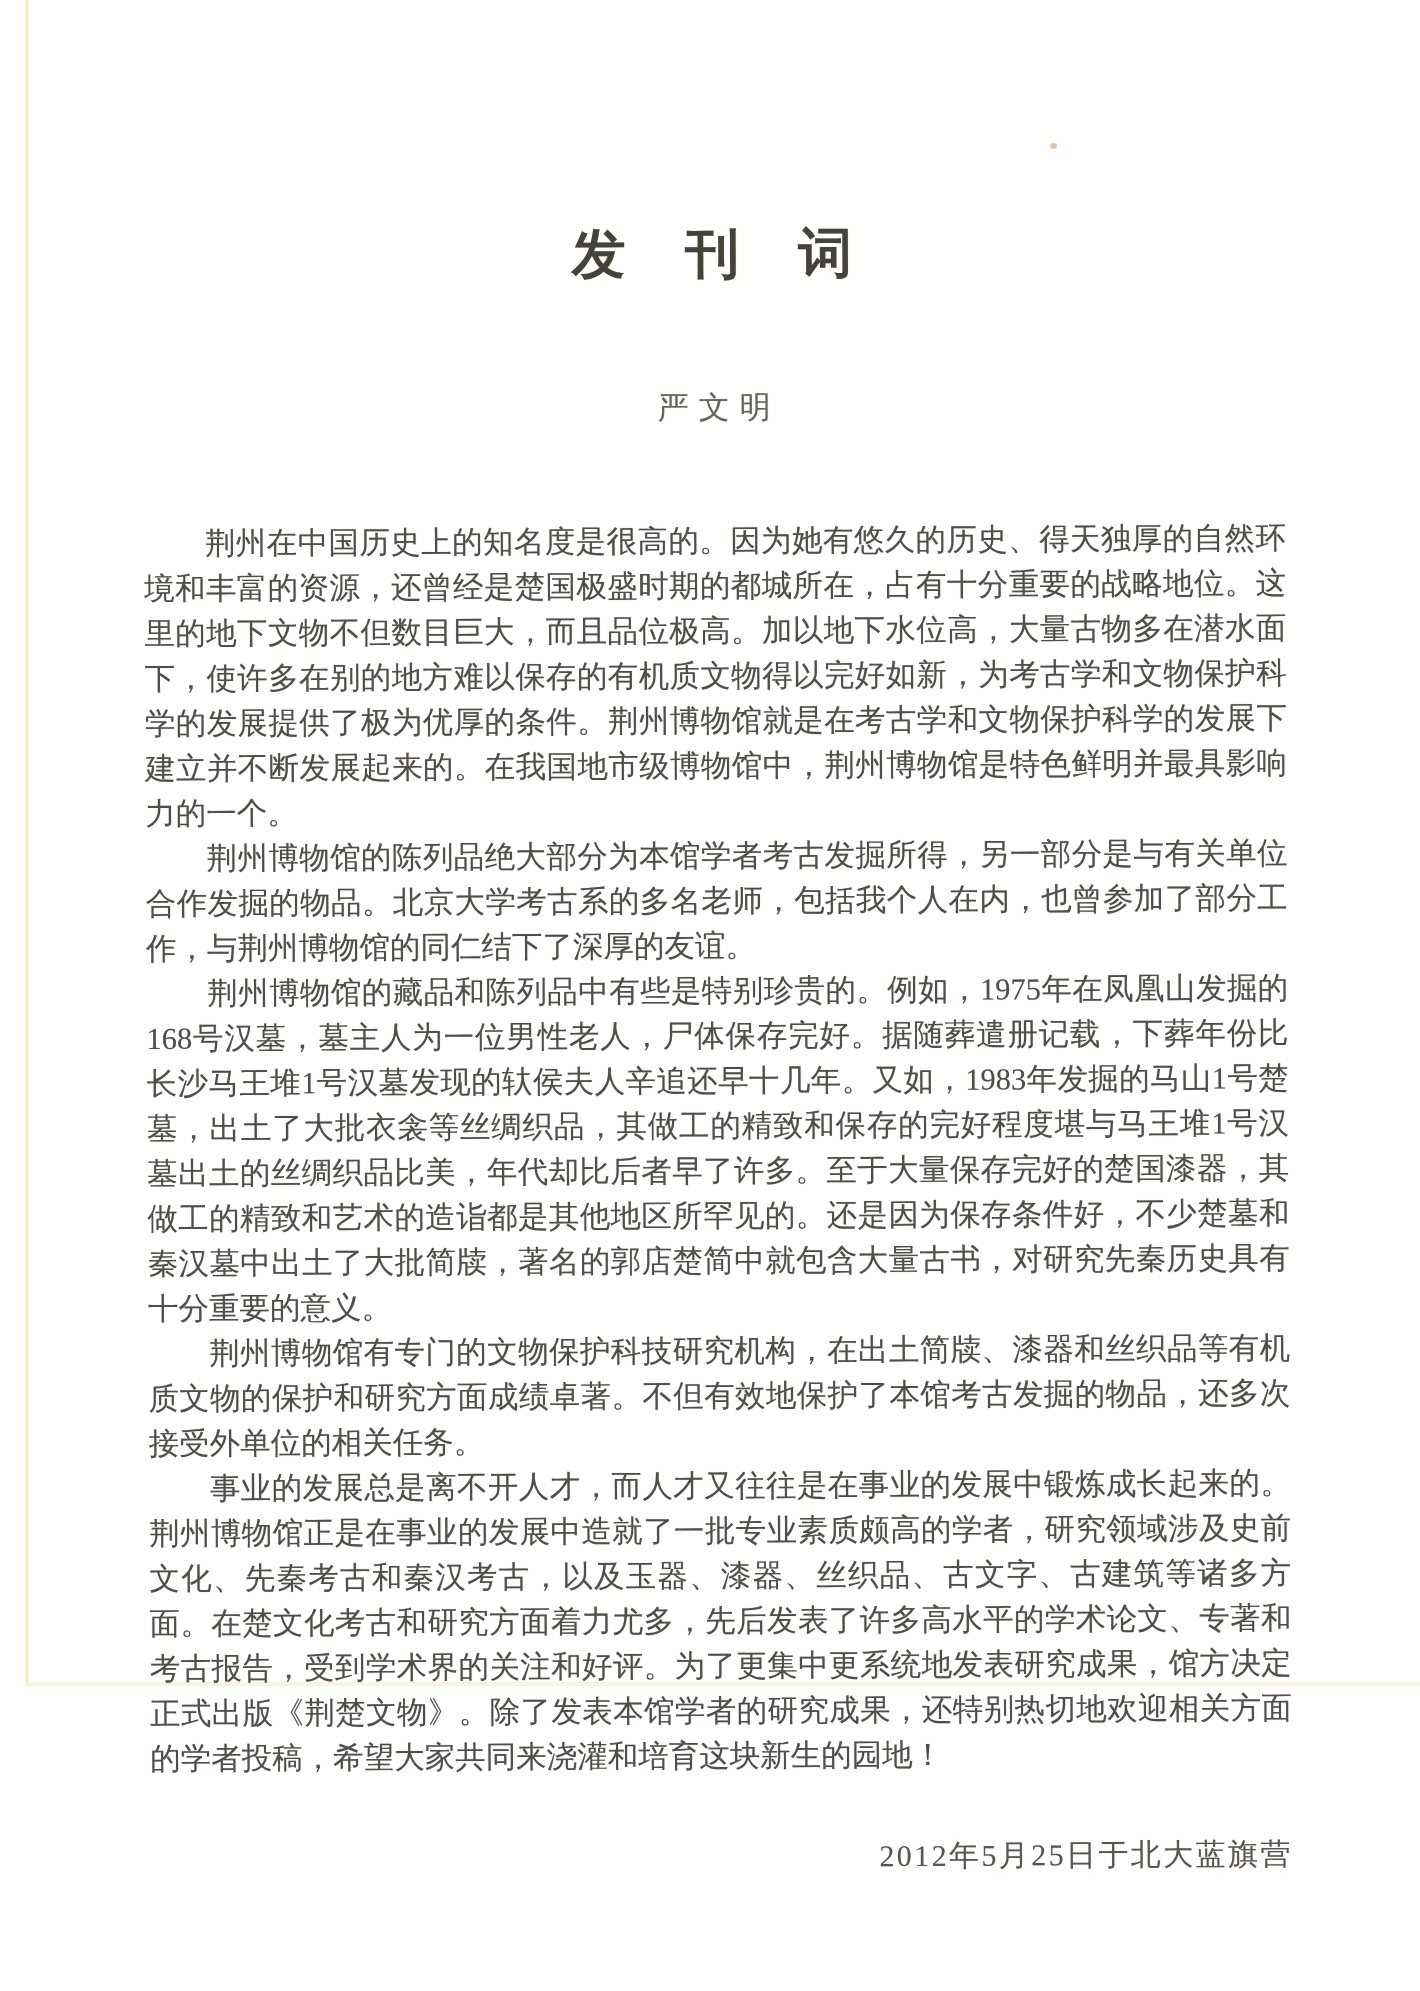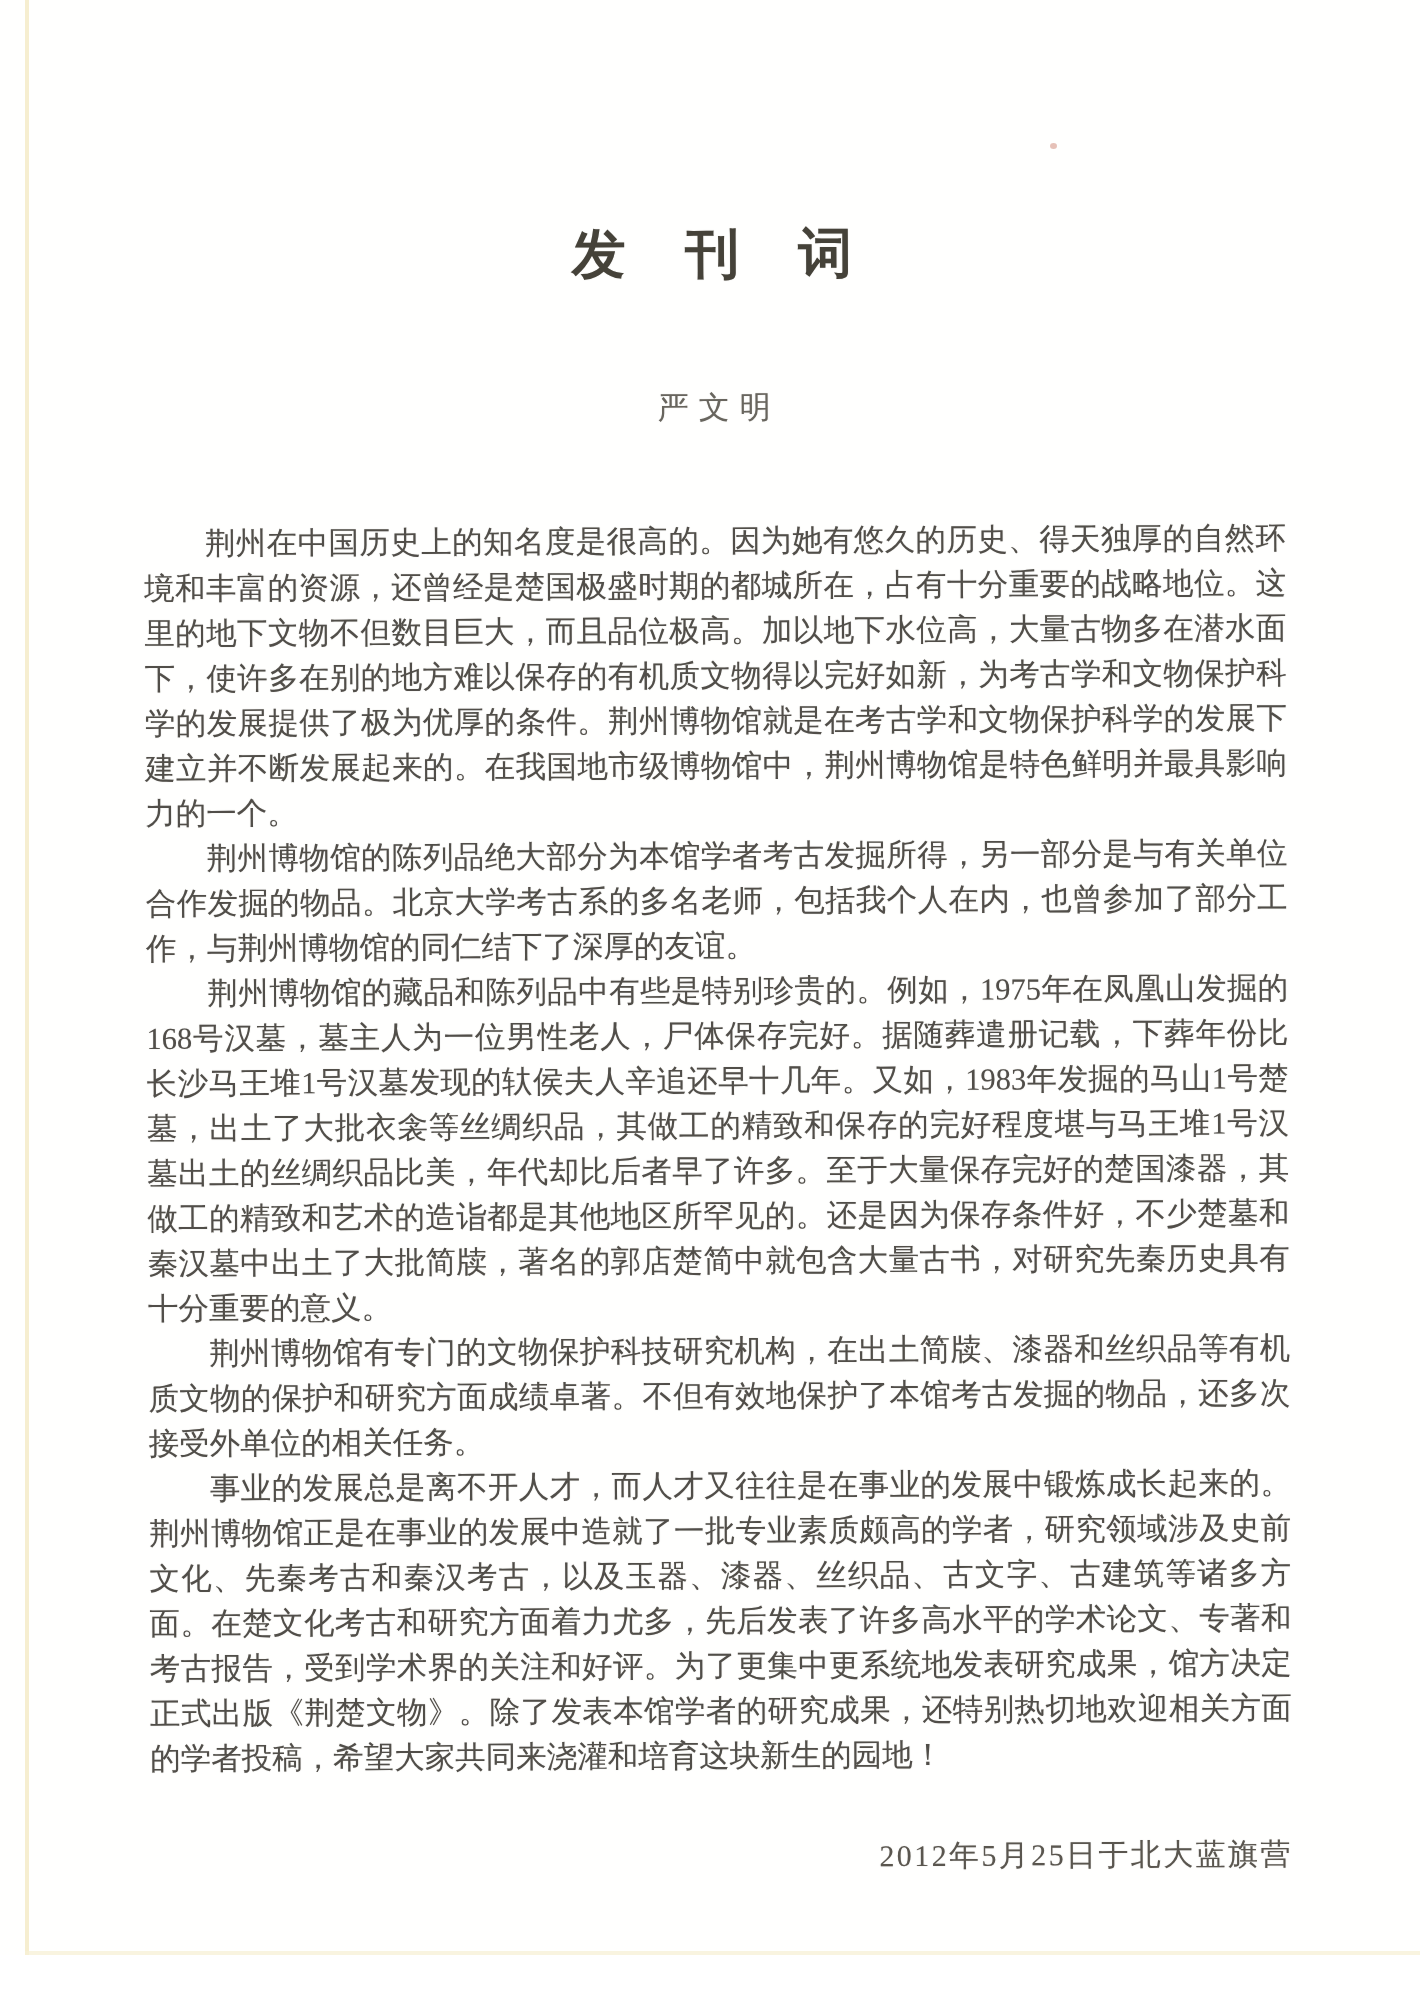--- a/index.html
+++ b/index.html
@@ -7,21 +7,21 @@
     padding: 0;
     width: 1420px;
     height: 1991px;
     background: #ffffff;
     overflow: hidden;
     font-family: "Liberation Serif", "DejaVu Serif", serif;
   }
   .page {
     position: relative;
     width: 1420px;
-    height: 1955px;
+    height: 1686px;
     background: #fffffe;
   }
   
   .page-edge-left {
     position: absolute;
     left: 25px;
     top: 0;
     width: 4px;
     height: 100%;
     background: #f6edcc;

